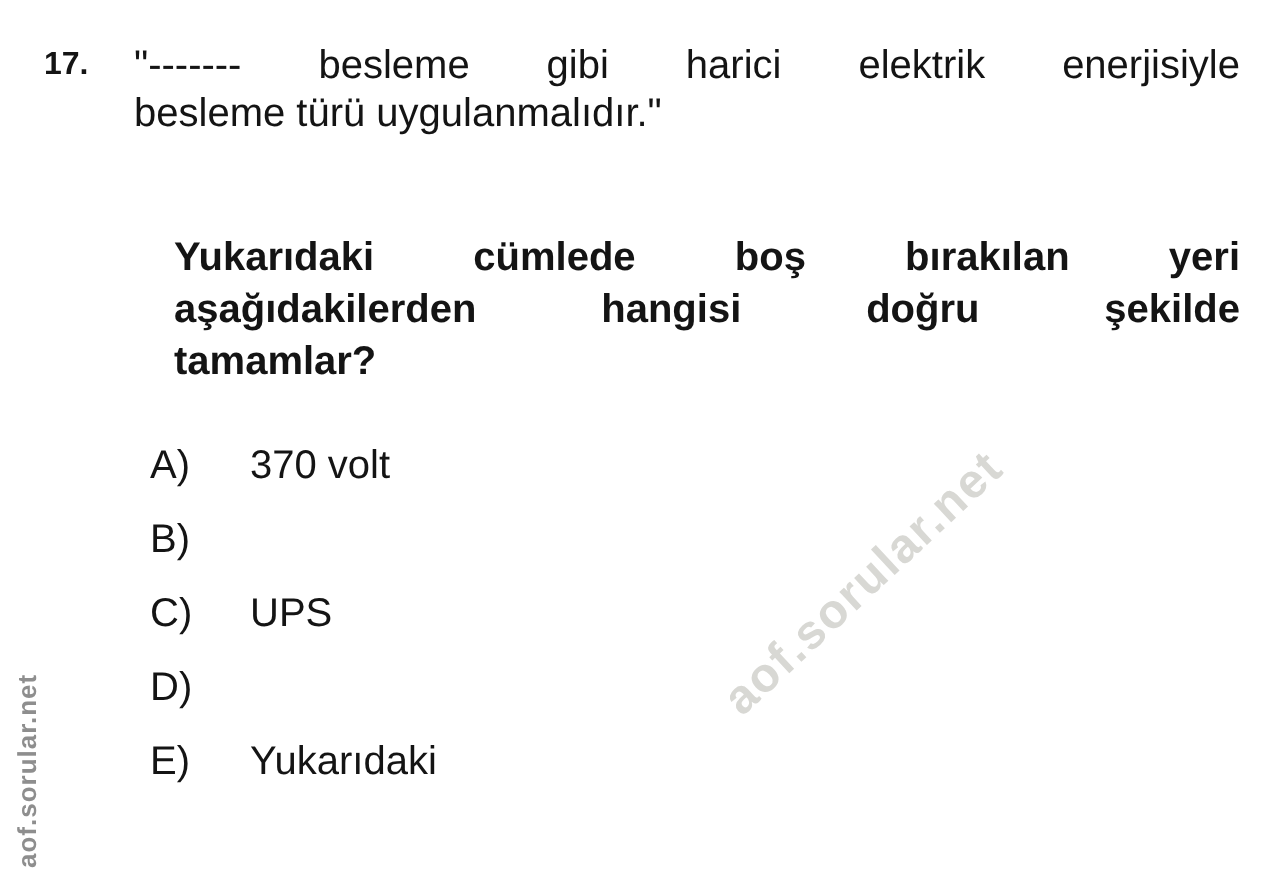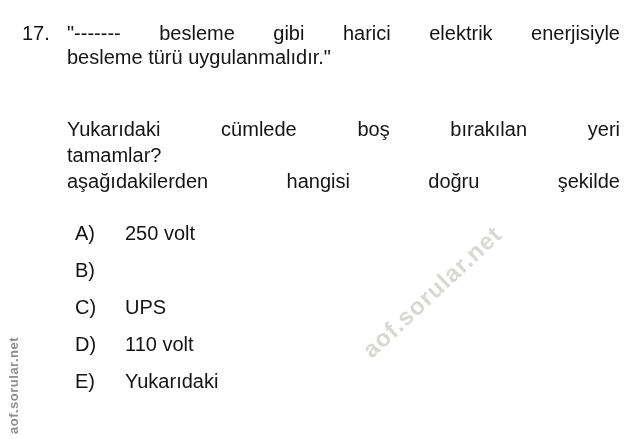--- a/index.html
+++ b/index.html
@@ -12,22 +12,22 @@
     background: #ffffff;
     position: relative;
     overflow: hidden;
     font-family: "Liberation Sans", sans-serif;
     color: #141414;
   }
   .qnum {
     position: absolute;
     left: 22px;
     top: 21px;
-    font-size: 20px;
-    font-weight: normal;
+    font-size: 16px;
+    font-weight: bold;
     line-height: 24px;
   }
   .qbody {
     position: absolute;
     left: 67px;
     top: 21px;
     width: 553px;
   }
   .para .line {
     font-size: 20px;
@@ -35,21 +35,22 @@
     text-align: justify;
     text-align-last: justify;
     white-space: normal;
   }
   .para .line.last {
     text-align: left;
     text-align-last: left;
   }
   .para.prompt {
     margin-top: 47px;
-    font-weight: normal;
+    font-weight: bold;
+    margin-left: 20px;
   }
   .para.prompt .line {
     line-height: 26px;
   }
   .options {
     margin-top: 27px;
     margin-left: 8px;
   }
   .opt {
     display: flex;
@@ -93,39 +94,38 @@
 <div class="qnum">17.</div>
 
 <div class="qbody">
   <div class="para quote">
     <div class="line">"------- besleme gibi harici elektrik enerjisiyle</div>
     <div class="line last">besleme türü uygulanmalıdır."</div>
   </div>
 
   <div class="para prompt">
     <div class="line">Yukarıdaki cümlede boş bırakılan yeri</div>
+    <div class="line">aşağıdakilerden hangisi doğru şekilde</div>
     <div class="line last">tamamlar?</div>
-    <div class="line">aşağıdakilerden hangisi doğru şekilde</div>
   </div>
 
   <div class="options">
     <div class="opt">
       <span class="letter">A)</span>
-      <span class="text">250 volt</span>
+      <span class="text">370 volt</span>
     </div>
     <div class="opt">
       <span class="letter">B)</span>
     </div>
     <div class="opt">
       <span class="letter">C)</span>
       <span class="text">UPS</span>
     </div>
     <div class="opt">
       <span class="letter">D)</span>
-      <span class="text">110 volt</span>
     </div>
     <div class="opt">
       <span class="letter">E)</span>
       <span class="text">Yukarıdaki</span>
     </div>
   </div>
 </div>
 
 <div class="wm-left">aof.sorular.net</div>
 <div class="wm-diag">aof.sorular.net</div>

